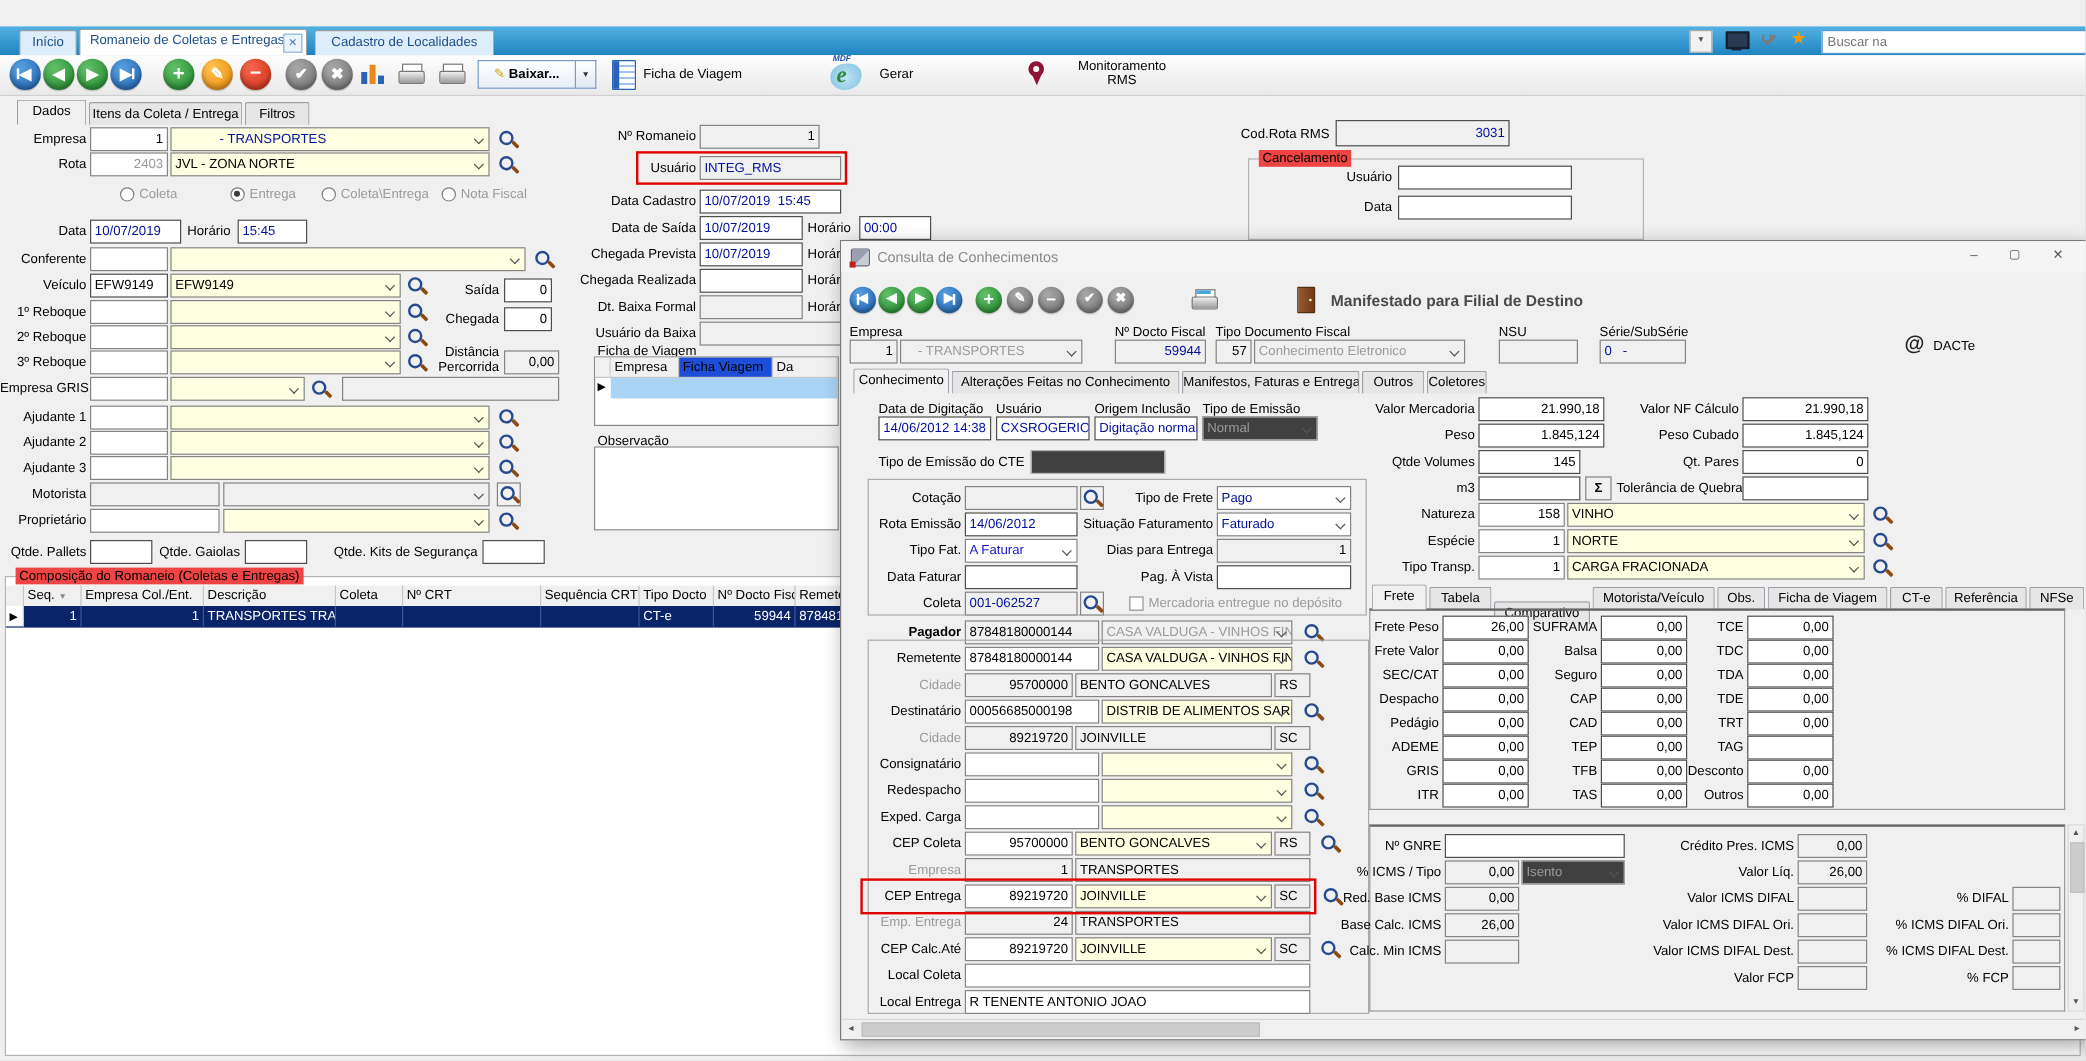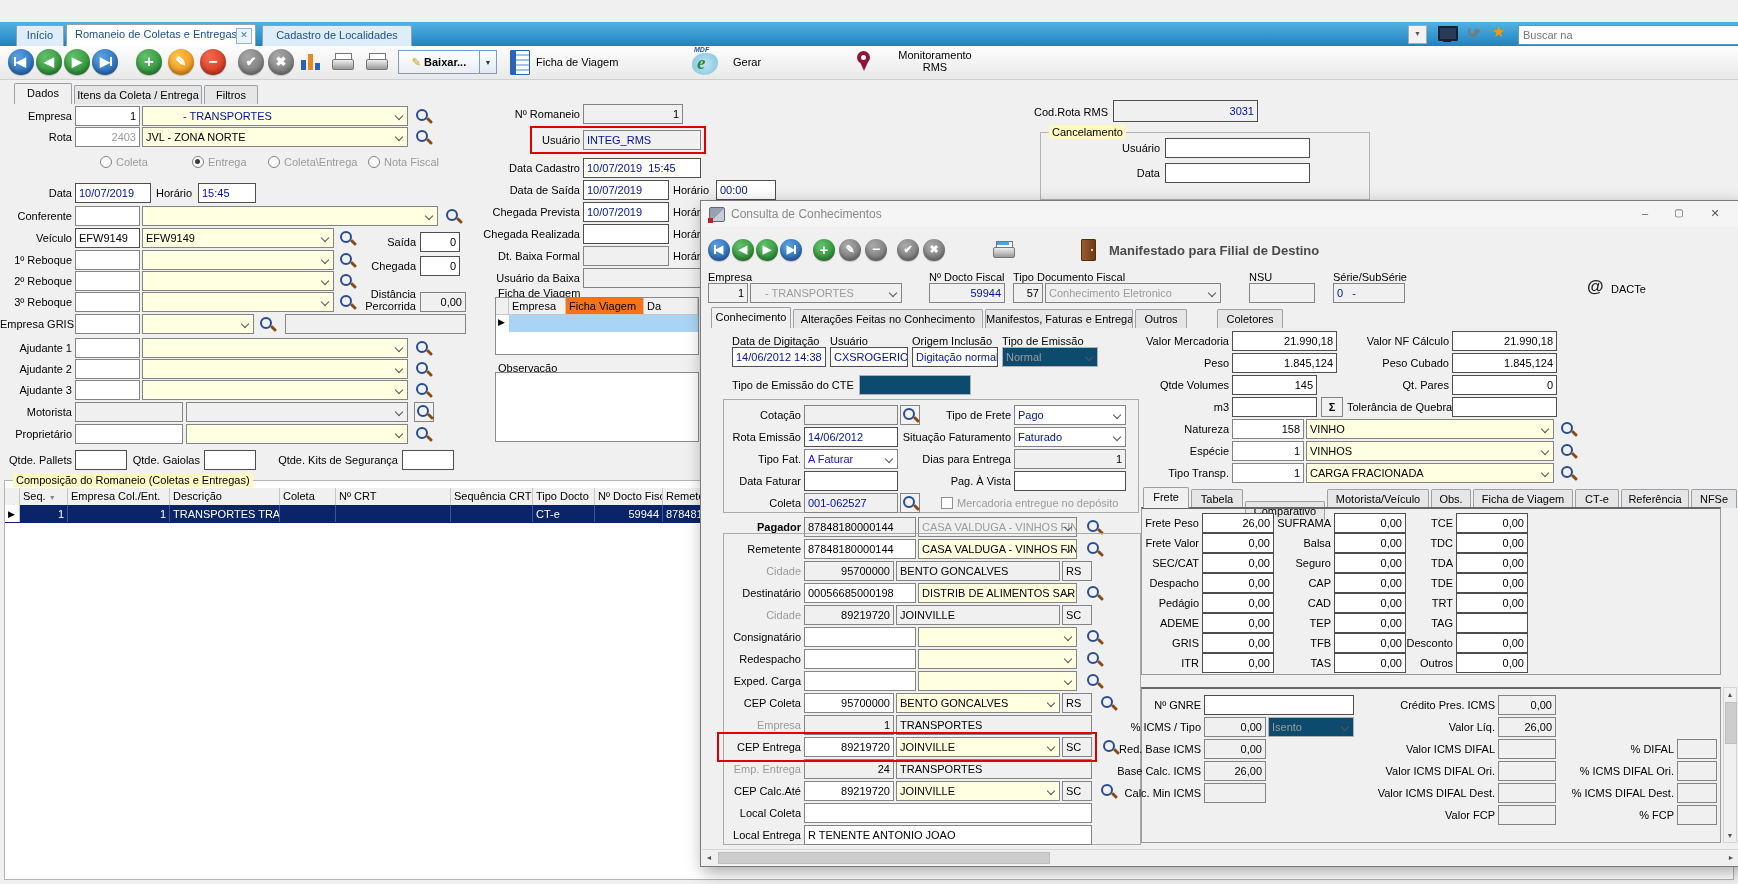--- a/index.html
+++ b/index.html
@@ -4,21 +4,21 @@
 <style>
   html,body{margin:0;padding:0;background:#d8d8d8}
   #screen{position:relative;width:1738px;height:884px;background:#f0f0f0;font-family:"Liberation Sans",sans-serif;font-size:11px;overflow:hidden;color:#000}
   .A{position:absolute}
   .L{position:absolute;height:20px;line-height:20px;white-space:nowrap;color:#000;font-size:11px}
   .R{text-align:right}
   .G{color:#9b9b9b}
   .B{font-weight:bold}
   .F{position:absolute;height:20px;box-sizing:border-box;border:1px solid #848484;background:#fff;line-height:18px;padding:0 3px;font-size:11px;color:#00129b;white-space:pre;overflow:hidden}
   .ro{background:#f0f0f0}
-  .ro2{background:#0c4a6e;border-color:#b0b0b0}
+  .ro2{background:#404040;border-color:#b0b0b0}
   .yel{background:#ffffe1}
   .num{text-align:right}
   .blk{color:#000}
   .gry{color:#9b9b9b}
   .db{border-color:#4e4e4e}
   .chev::after{content:"";position:absolute;right:5px;top:6px;width:5px;height:5px;border-right:1.5px solid #555;border-bottom:1.5px solid #555;transform:rotate(45deg)}
   .mag{position:absolute;width:18px;height:18px}
   .mag::before{content:"";position:absolute;left:2px;top:2px;width:8px;height:8px;border:2px solid #274b8f;border-radius:50%}
   .mag::after{content:"";position:absolute;left:12px;top:12px;width:7px;height:3px;background:#8a4a12;transform:rotate(45deg);border-radius:1px}
   .magb{position:absolute;width:20px;height:20px;border:1px solid #848484;background:#f2f2f2;box-sizing:border-box}
@@ -29,21 +29,21 @@
   .c-orange{background:radial-gradient(circle at 35% 30%,#ffc34d,#e8860a)}
   .c-red{background:radial-gradient(circle at 35% 30%,#f4684f,#cc2a10)}
   .c-gray{background:radial-gradient(circle at 35% 30%,#a8a8a8,#6f6f6f)}
   .sm{width:22px;height:22px;line-height:21px;font-size:11px}
   .bar-l::before{content:"";position:absolute;background:#fff;width:2px;height:9px;top:8px;left:6px}
   .bar-r::before{content:"";position:absolute;background:#fff;width:2px;height:9px;top:8px;right:6px}
   .sm.bar-l::before,.sm.bar-r::before{top:6px}
   .tab{position:absolute;box-sizing:border-box;border:1px solid #9aa0a6;border-bottom:none;background:#e6e6e6;text-align:center;border-radius:2px 2px 0 0;line-height:18px;height:19px;overflow:hidden;white-space:nowrap}
   .tab.on{background:#f0f0f0;height:21px;z-index:3}
   .grp{position:absolute;border:1px solid #b4b4b4;box-sizing:border-box}
-  .grp>span{position:absolute;top:-8px;left:8px;background:#fef9c3;padding:0 3px;line-height:14px;white-space:nowrap}
+  .grp>span{position:absolute;top:-8px;left:8px;background:#ef4444;padding:0 3px;line-height:14px;white-space:nowrap}
   .cell{position:absolute;box-sizing:border-box;border-right:1px solid #c6c6c6;padding:0 3px;line-height:17px;height:17px;white-space:nowrap;overflow:hidden;font-size:11px}
   .radio{position:absolute;width:12px;height:12px;border:1px solid #808080;border-radius:50%;background:#fff;box-sizing:border-box}
   .radio.sel::after{content:"";position:absolute;left:2px;top:2px;width:5px;height:5px;border-radius:50%;background:#3c3c3c}
   .cbx{position:absolute;width:12px;height:12px;border:1px solid #909090;background:#fff;box-sizing:border-box}
   .thumb{position:absolute;background:#cdcdcd;border:1px solid #bdbdbd}
   .sbtn{position:absolute;background:#f0f0f0;color:#555;text-align:center;font-size:8px;line-height:13px}
   .menubar{position:absolute;left:0;top:0;width:1738px;height:22px;background:#f0f0f0;border-bottom:1px solid #d8d8d8;display:flex;align-items:center;gap:0}
   .mi{padding:0 9px;line-height:22px;cursor:default}
   .mi::first-letter{text-decoration:underline}
   .tabstrip{position:absolute;left:0;top:22px;width:1738px;height:24px;background:linear-gradient(#53b2e2,#1f83c0)}
@@ -238,21 +238,21 @@
   <span class="L R" style="left:480px;top:246px;width:100px">Dt. Baixa Formal</span>
   <div class="F ro" style="left:583px;top:246px;width:86px"></div>
   <span class="L" style="left:673px;top:246px">Horário</span>
   <span class="L R" style="left:480px;top:268px;width:100px">Usuário da Baixa</span>
   <div class="F ro" style="left:583px;top:268px;width:118px"></div>
 
   <span class="L" style="left:498px;top:283px">Ficha de Viagem</span>
   <div class="A" style="left:495px;top:297px;width:204px;height:58px;border:1px solid #8a8a8a;background:#fff;box-sizing:border-box">
     <div class="cell" style="left:0;top:0;width:13px;background:#f0f0f0;border-bottom:1px solid #c6c6c6"></div>
     <div class="cell" style="left:13px;top:0;width:57px;background:#f0f0f0;border-bottom:1px solid #c6c6c6">Empresa</div>
-    <div class="cell" style="left:70px;top:0;width:78px;background:#f97316;border-bottom:1px solid #c6c6c6">Ficha Viagem</div>
+    <div class="cell" style="left:70px;top:0;width:78px;background:#1d4ed8;border-bottom:1px solid #c6c6c6">Ficha Viagem</div>
     <div class="cell" style="left:148px;top:0;width:54px;background:#f0f0f0;border-bottom:1px solid #c6c6c6">Da</div>
     <div class="A" style="left:13px;top:17px;width:189px;height:17px;background:#aad4f5"></div>
     <div class="A" style="left:2px;top:19px;font-size:9px">▶</div>
   </div>
   <span class="L" style="left:498px;top:358px">Observação</span>
   <div class="A" style="left:495px;top:372px;width:204px;height:70px;border:1px solid #8a8a8a;background:#fff;box-sizing:border-box"></div>
 
   <span class="L R" style="left:1008px;top:102px;width:100px">Cod.Rota RMS</span>
   <div class="F ro num db" style="left:1113px;top:100px;width:145px;height:22px;line-height:20px">3031</div>
   <div class="grp" style="left:1040px;top:132px;width:330px;height:68px">
@@ -329,21 +329,21 @@
     <div class="F ro" style="left:548px;top:82px;width:66px"></div>
     <span class="L" style="left:632px;top:66px">Série/SubSérie</span>
     <div class="F ro" style="left:632px;top:82px;width:72px">0   -</div>
     <span class="A" style="left:886px;top:76px;font-size:17px;font-weight:bold;color:#222">@</span>
     <span class="L" style="left:910px;top:78px">DACTe</span>
 
     <div class="tab on" style="left:10px;top:106px;width:80px">Conhecimento</div>
     <div class="tab" style="left:92px;top:108px;width:190px">Alterações Feitas no Conhecimento</div>
     <div class="tab" style="left:284px;top:108px;width:148px">Manifestos, Faturas e Entrega</div>
     <div class="tab" style="left:434px;top:108px;width:52px">Outros</div>
-    <div class="tab" style="left:516px;top:108px;width:66px">Coletores</div>
+    <div class="tab" style="left:488px;top:108px;width:50px">Coletores</div>
     <div class="hline" style="left:0;top:126px;width:1038px"></div>
 
     <span class="L" style="left:31px;top:130px">Data de Digitação</span>
     <div class="F db" style="left:31px;top:146px;width:94px">14/06/2012 14:38</div>
     <span class="L" style="left:129px;top:130px">Usuário</span>
     <div class="F db" style="left:129px;top:146px;width:78px">CXSROGERIO</div>
     <span class="L" style="left:211px;top:130px">Origem Inclusão</span>
     <div class="F db" style="left:211px;top:146px;width:86px">Digitação normal</div>
     <span class="L" style="left:301px;top:130px">Tipo de Emissão</span>
     <div class="F ro2 chev gry" style="left:301px;top:146px;width:96px">Normal</div>
@@ -467,21 +467,21 @@
     <div class="A" style="left:620px;top:196px;width:22px;height:20px;border:1px solid #848484;background:#f0f0f0;text-align:center;line-height:19px;box-sizing:border-box;font-weight:bold">Σ</div>
     <span class="L R" style="left:646px;top:196px;width:102px">Tolerância de Quebra</span>
     <div class="F db" style="left:751px;top:196px;width:105px"></div>
 
     <span class="L R" style="left:428px;top:218px;width:100px">Natureza</span>
     <div class="F num blk" style="left:531px;top:218px;width:72px">158</div>
     <div class="F yel chev blk" style="left:605px;top:218px;width:248px">VINHO</div>
     <span class="mag" style="left:858px;top:219px"></span>
     <span class="L R" style="left:428px;top:240px;width:100px">Espécie</span>
     <div class="F num blk" style="left:531px;top:240px;width:72px">1</div>
-    <div class="F yel chev blk" style="left:605px;top:240px;width:248px">VINHOS</div>
+    <div class="F yel chev blk" style="left:605px;top:240px;width:248px">NORTE</div>
     <span class="mag" style="left:858px;top:241px"></span>
     <span class="L R" style="left:428px;top:262px;width:100px">Tipo Transp.</span>
     <div class="F num blk" style="left:531px;top:262px;width:72px">1</div>
     <div class="F yel chev blk" style="left:605px;top:262px;width:248px">CARGA FRACIONADA</div>
     <span class="mag" style="left:858px;top:263px"></span>
 
     <div class="tab on" style="left:442px;top:286px;width:46px">Frete</div>
     <div class="tab" style="left:490px;top:288px;width:52px">Tabela</div>
     <div class="tab" style="left:544px;top:300px;width:80px">Comparativo</div>
     <div class="tab" style="left:626px;top:288px;width:102px">Motorista/Veículo</div>

